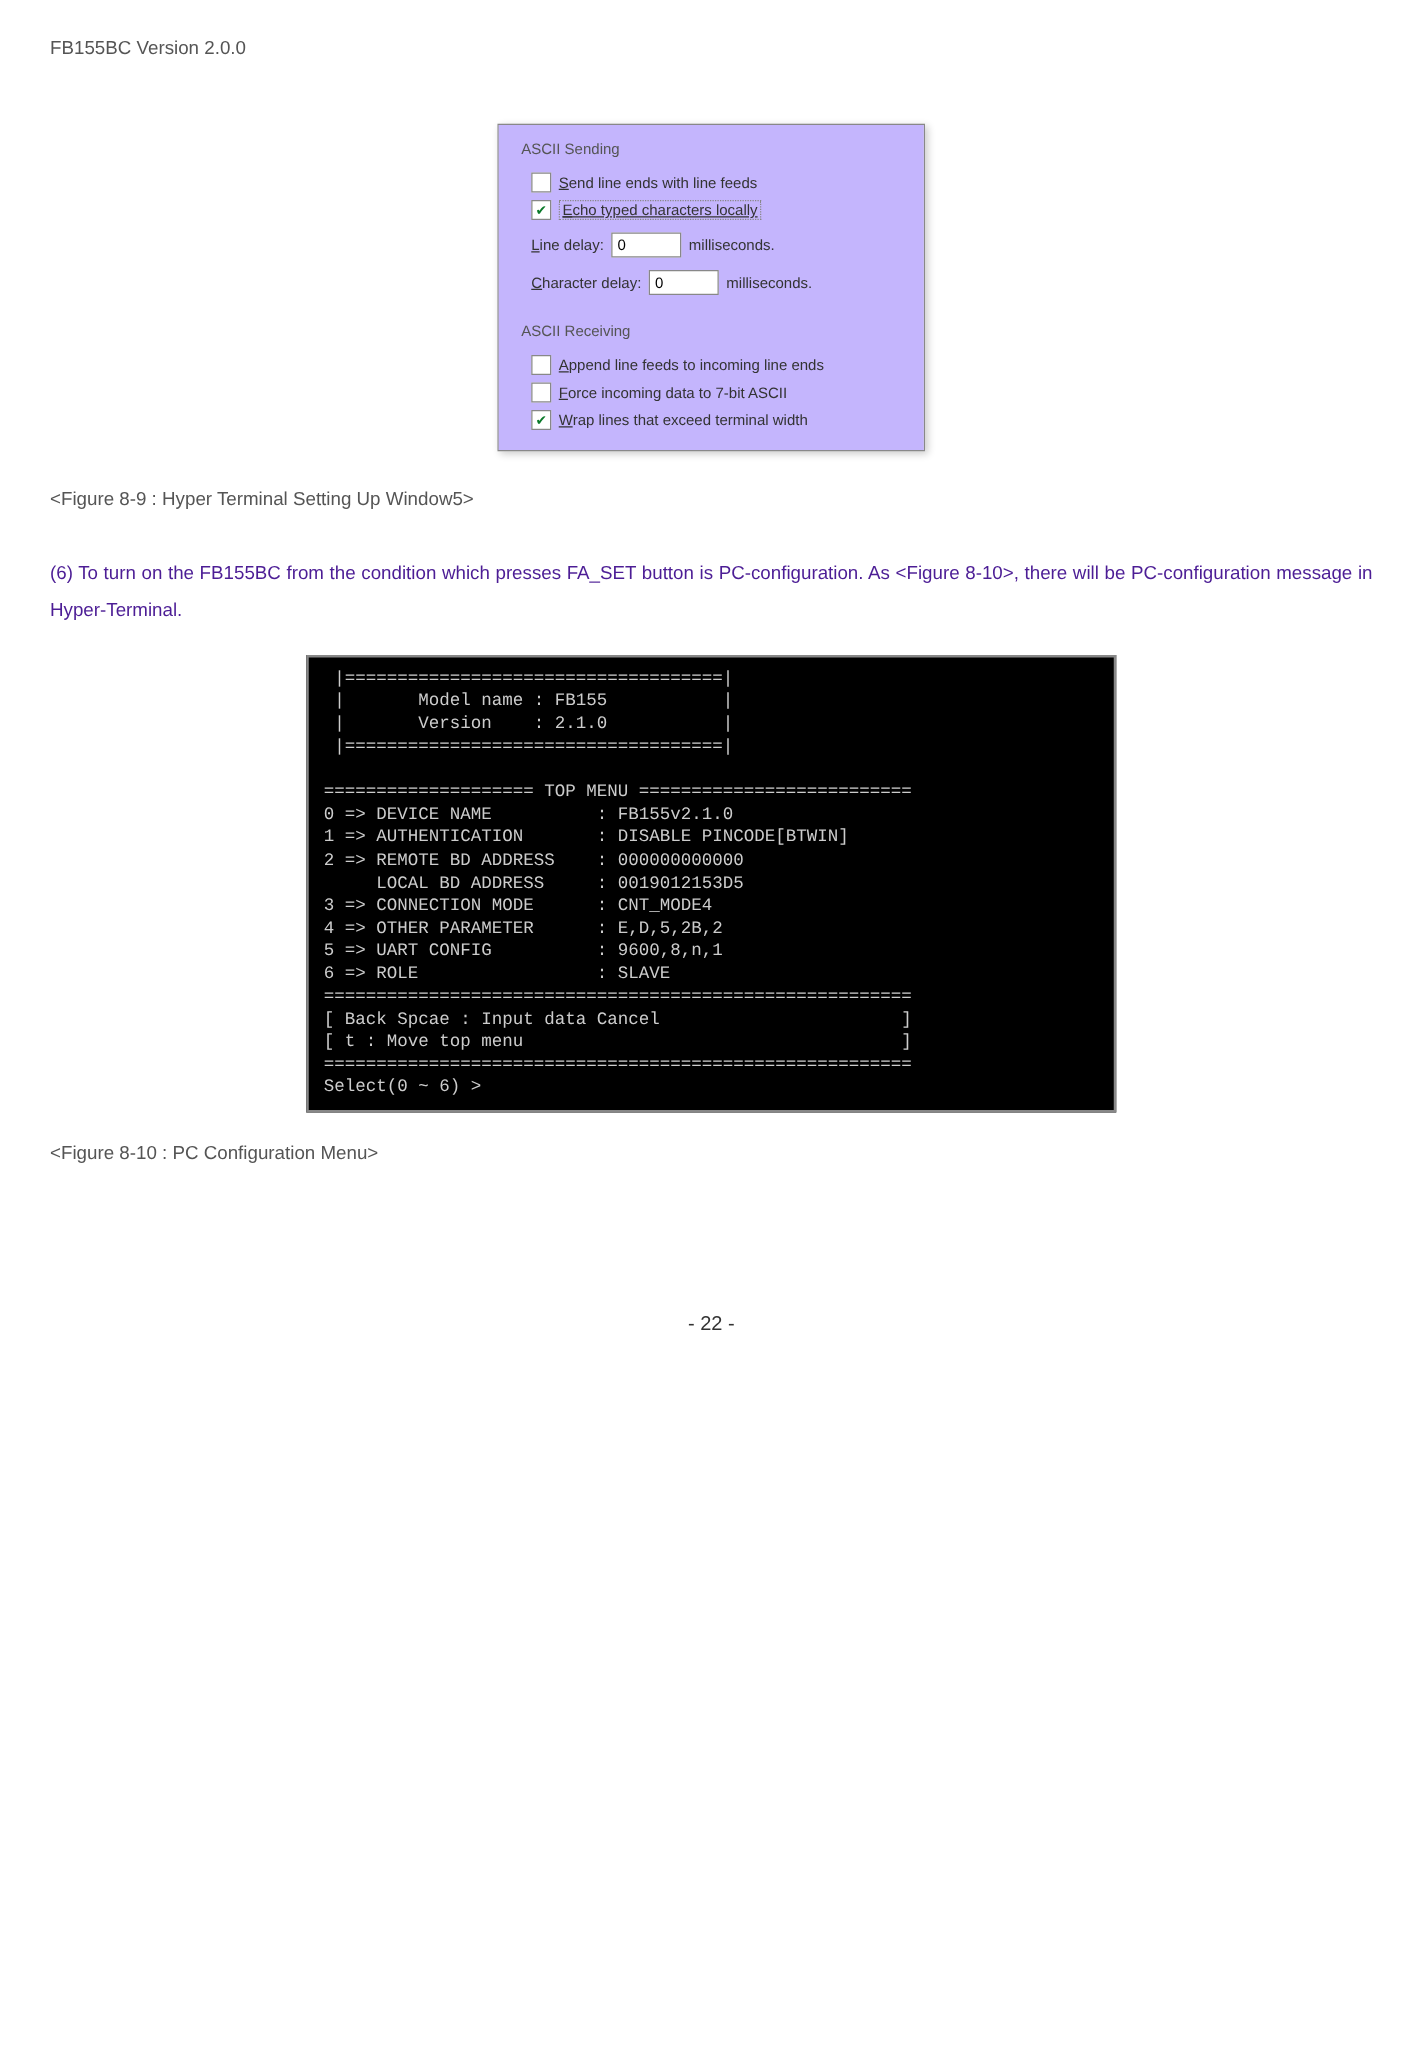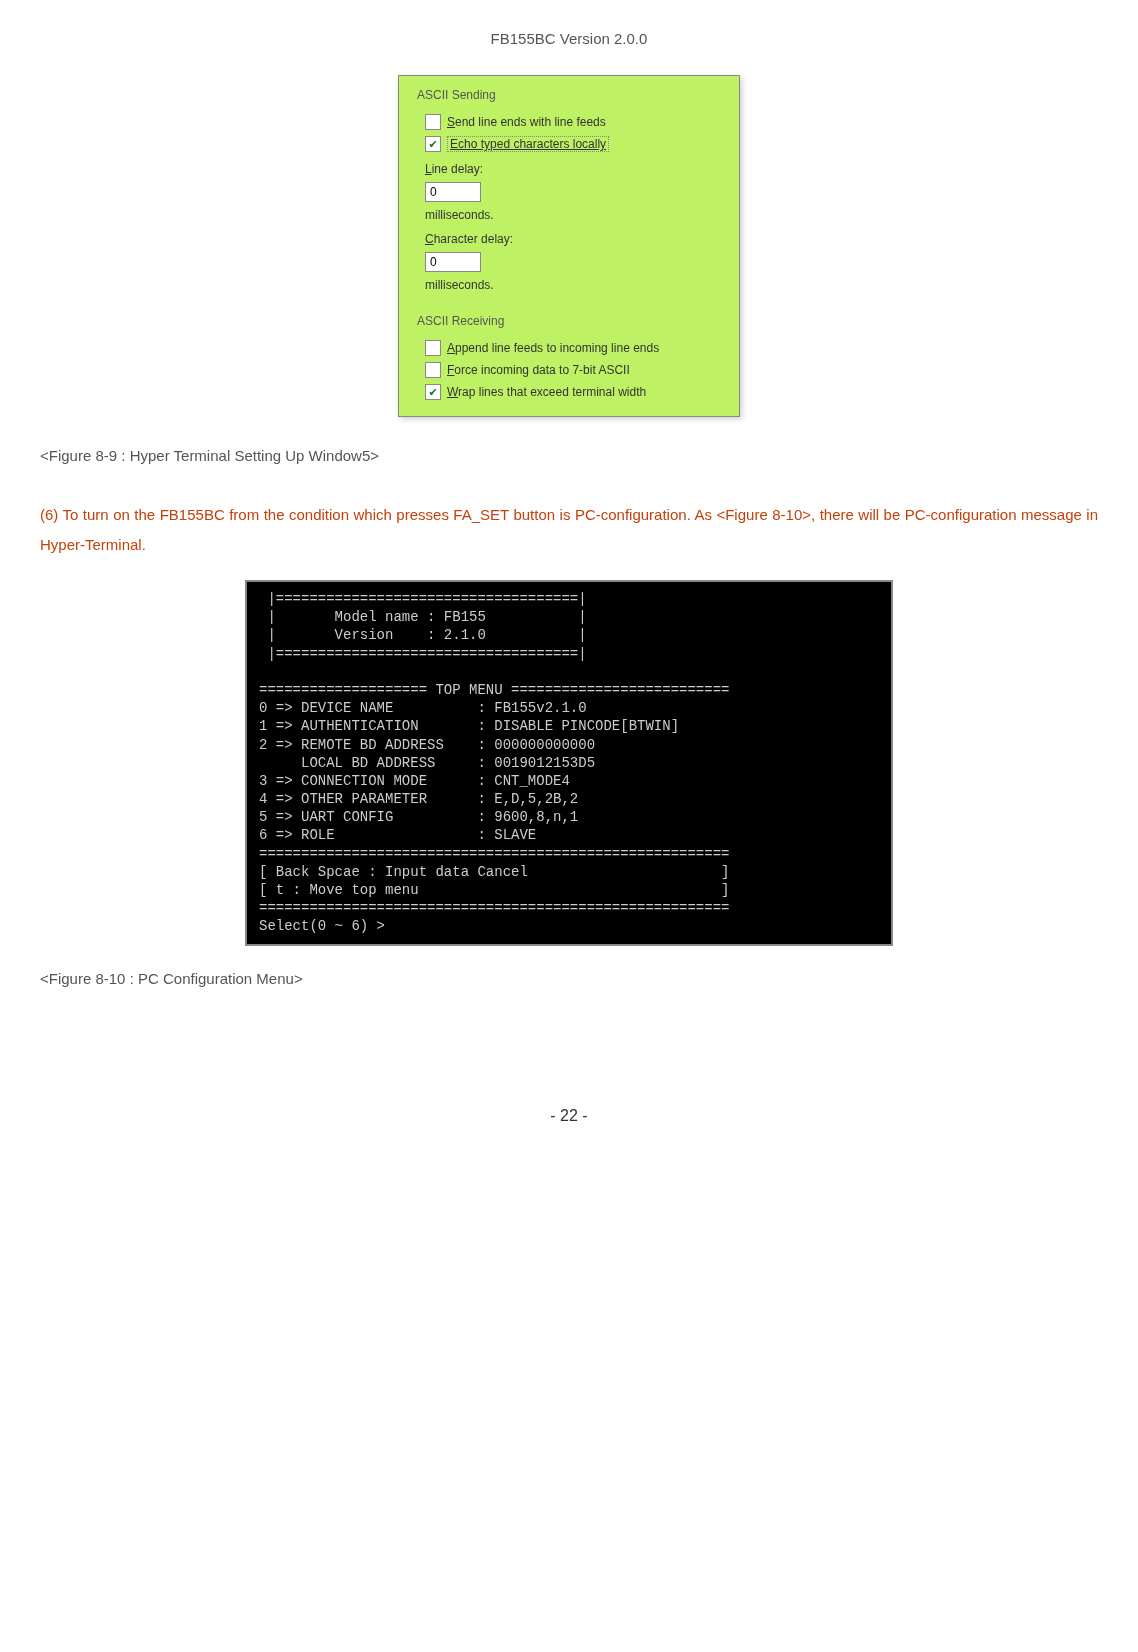--- a/index.html
+++ b/index.html
@@ -4,24 +4,24 @@
 <style>
   body {
     font-family: Verdana, Arial, sans-serif;
     background: #fff;
     margin: 0;
     padding: 30px 40px;
     width: 1058px;
     color: #333;
   }
   .header-right {
-    text-align: center;
+    text-align: left;
     font-size: 15px;
     color: #555;
-    margin-bottom: 28px;
+    margin-bottom: 52px;
   }
   .dialog-wrapper {
     display: flex;
     justify-content: center;
     margin-bottom: 30px;
   }
   .dialog {
     width: 340px;
     border: 1px solid #888;
     background: #f0f0f0;
@@ -52,21 +52,21 @@
     font-weight: bold;
   }
   .tb-close {
     background: #c44;
     color: #fff;
   }
   .dialog-body {
     padding: 10px 14px;
     font-size: 12px;
     color: #333;
-    background: #bef264;
+    background: #c4b5fd;
   }
   .group-label {
     font-size: 12px;
     color: #555;
     padding: 2px 0 6px 4px;
   }
   .checkbox-row {
     display: flex;
     align-items: center;
     gap: 6px;
@@ -86,23 +86,23 @@
   .label-underline {
     text-decoration: underline;
   }
   .dotted-box {
     border: 1px dotted #888;
     padding: 0 2px;
     text-decoration: underline;
   }
   .input-row {
     display: flex;
+    align-items: center;
     gap: 6px;
     margin: 10px 0 10px 12px;
-    flex-direction: column;
   }
   .small-input {
     width: 46px;
     height: 18px;
     border: 1px solid #888;
     background: #fff;
     font-size: 12px;
     padding: 0 4px;
   }
   .btn-row {
@@ -117,21 +117,21 @@
     font-size: 12px;
     margin: 0 6px;
   }
   .caption {
     font-size: 15px;
     color: #555;
     margin: 24px 0 36px 0;
   }
   .body-text {
     font-size: 15px;
-    color: #c2410c;
+    color: #4c1d95;
     line-height: 2.0;
     text-align: justify;
     margin-bottom: 20px;
   }
   .terminal-wrapper {
     display: flex;
     justify-content: center;
     margin-bottom: 20px;
   }
   .terminal {

